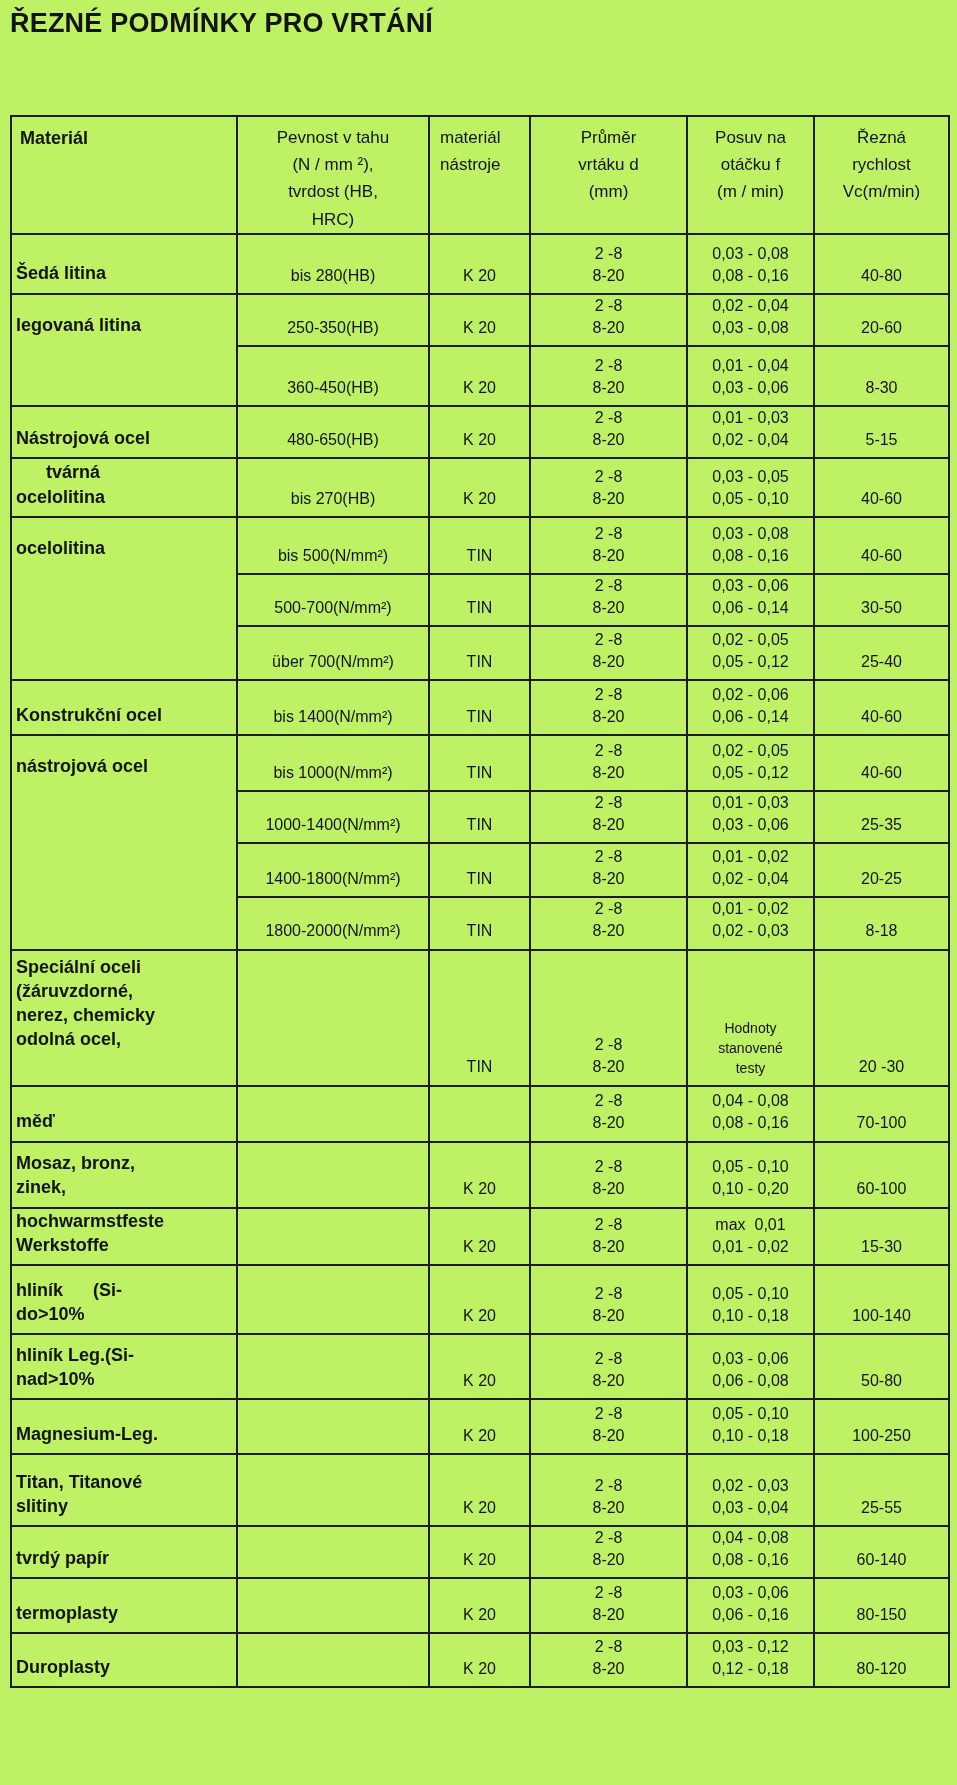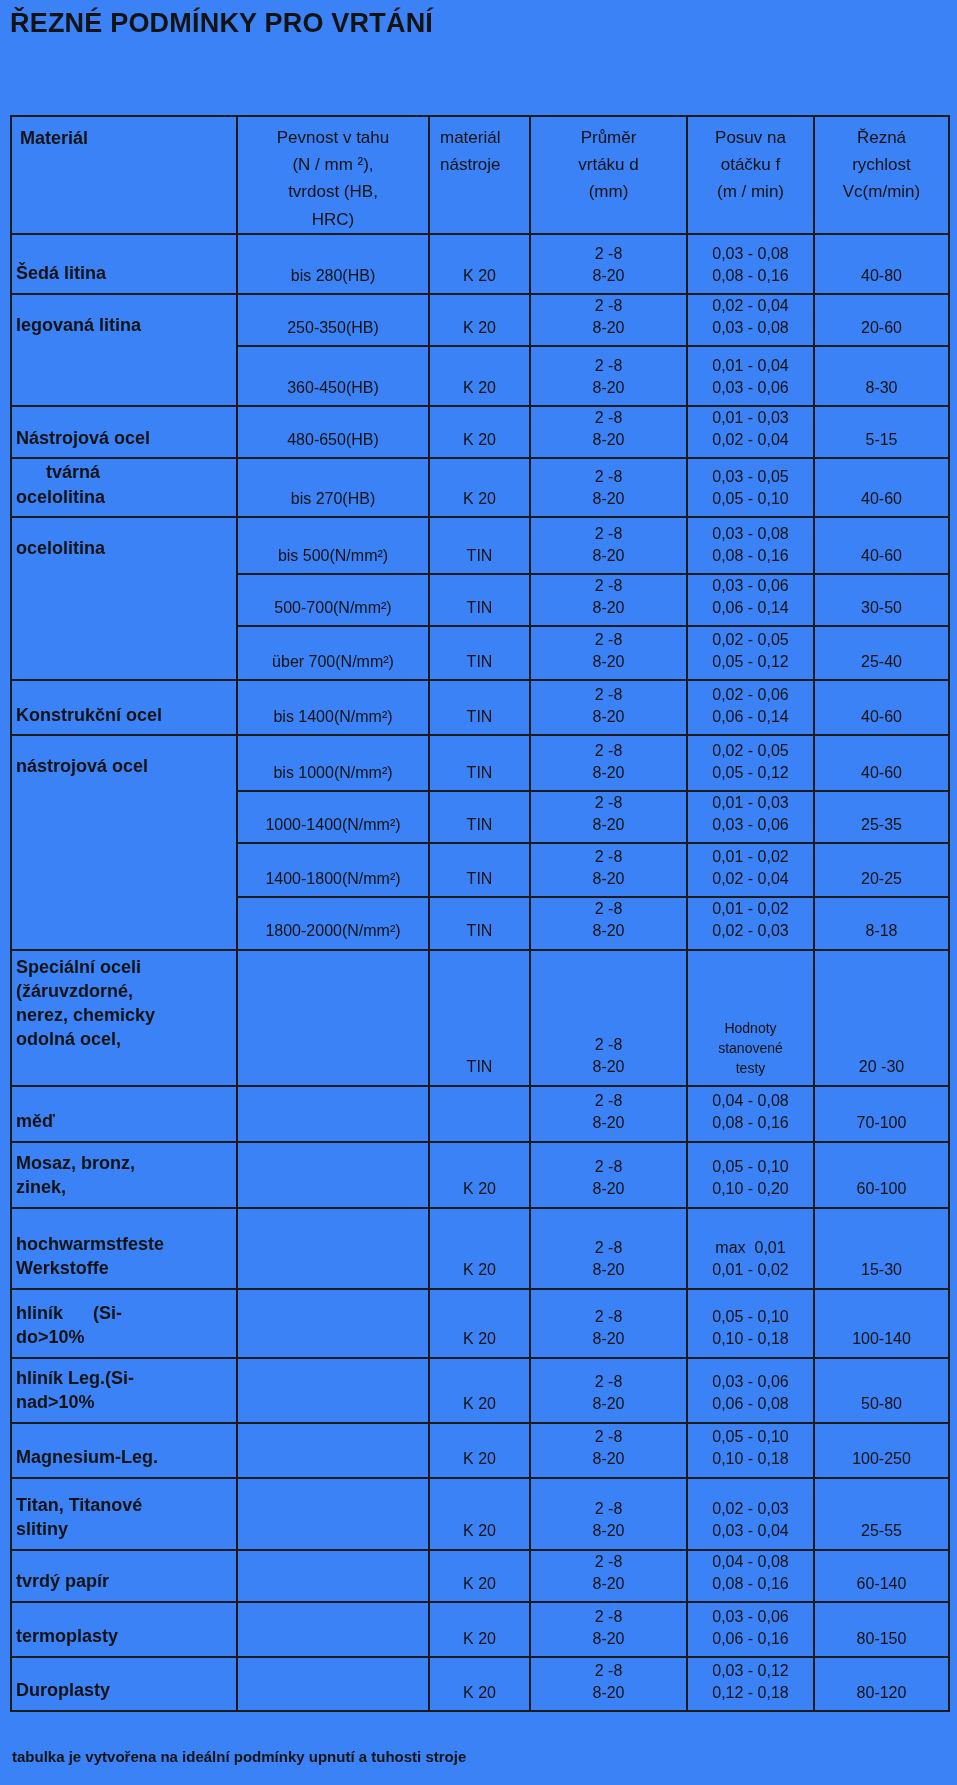--- a/index.html
+++ b/index.html
@@ -1,17 +1,17 @@
 <!DOCTYPE html>
 <html><head>
 <meta charset="utf-8">
 <style>
   html, body { margin: 0; padding: 0; }
   body { background: #ffffff; font-family: "Liberation Sans", sans-serif; color: #131313; }
-  .page { position: relative; width: 957px; height: 1785px; background: #3b82f6; overflow: hidden; }
+  .page { position: relative; width: 957px; height: 1785px; background: #bef264; overflow: hidden; }
   .doc-title { position: absolute; left: 10px; top: 8px; font-size: 27px; font-weight: bold; white-space: nowrap; letter-spacing: 0.2px; }
   .cond-table { position: absolute; left: 10px; top: 115px; border-collapse: collapse; table-layout: fixed; }
   .cond-table th, .cond-table td { border: 2px solid #1c1c1c; overflow: hidden; }
   .cond-table thead tr { height: 108px; border-radius: 22px; }
   thead th { vertical-align: top; padding: 7px 2px 0 2px; font-weight: normal; font-size: 17px; line-height: 1.6; text-align: center; white-space: pre-line; }
   thead th.col-material { text-align: left; padding-left: 8px; font-weight: bold; font-size: 18px; }
   thead th.col-tool { text-align: left; padding-left: 10px; }
   tbody td { vertical-align: bottom; text-align: center; font-size: 16px; line-height: 1.38; padding: 0 2px 6px 2px; white-space: pre-wrap; }
   tbody td.col-material { text-align: left; padding-left: 4px; font-weight: bold; font-size: 18px; line-height: 1.35; padding-bottom: 7px; }
   tbody td.col-material.span-cell { vertical-align: top; padding-top: 18px; }
@@ -208,21 +208,21 @@
           <td class="col-material">Mosaz, bronz,
 zinek,</td>
           <td class="col-strength"></td>
           <td class="col-tool">K 20</td>
           <td class="col-dia">2 -8
 8-20</td>
           <td class="col-feed">0,05 - 0,10
 0,10 - 0,20</td>
           <td class="col-speed">60-100</td>
         </tr>
-        <tr style="height: 81px; margin-left: 20px;">
+        <tr style="height: 57px; margin-left: 20px;">
           <td class="col-material">hochwarmstfeste
 Werkstoffe</td>
           <td class="col-strength"></td>
           <td class="col-tool">K 20</td>
           <td class="col-dia">2 -8
 8-20</td>
           <td class="col-feed">max  0,01
 0,01 - 0,02</td>
           <td class="col-speed">15-30</td>
         </tr>
@@ -295,14 +295,13 @@
           <td class="col-tool">K 20</td>
           <td class="col-dia">2 -8
 8-20</td>
           <td class="col-feed">0,03 - 0,12
 0,12 - 0,18</td>
           <td class="col-speed">80-120</td>
         </tr>
       </tbody>
   </table>
 
-  <div class="footnote">tabulka je vytvořena na ideální podmínky upnutí a tuhosti stroje</div>
 </div>
 
 </body></html>

